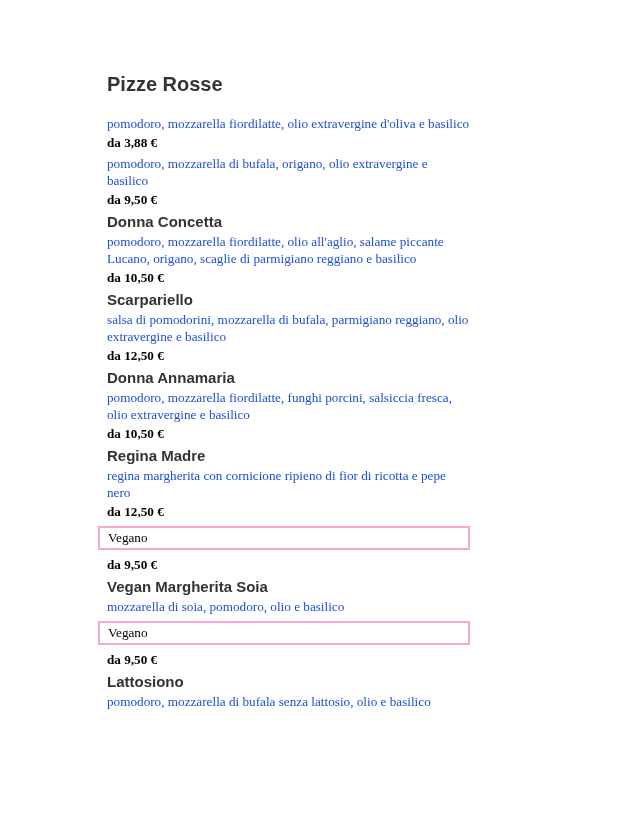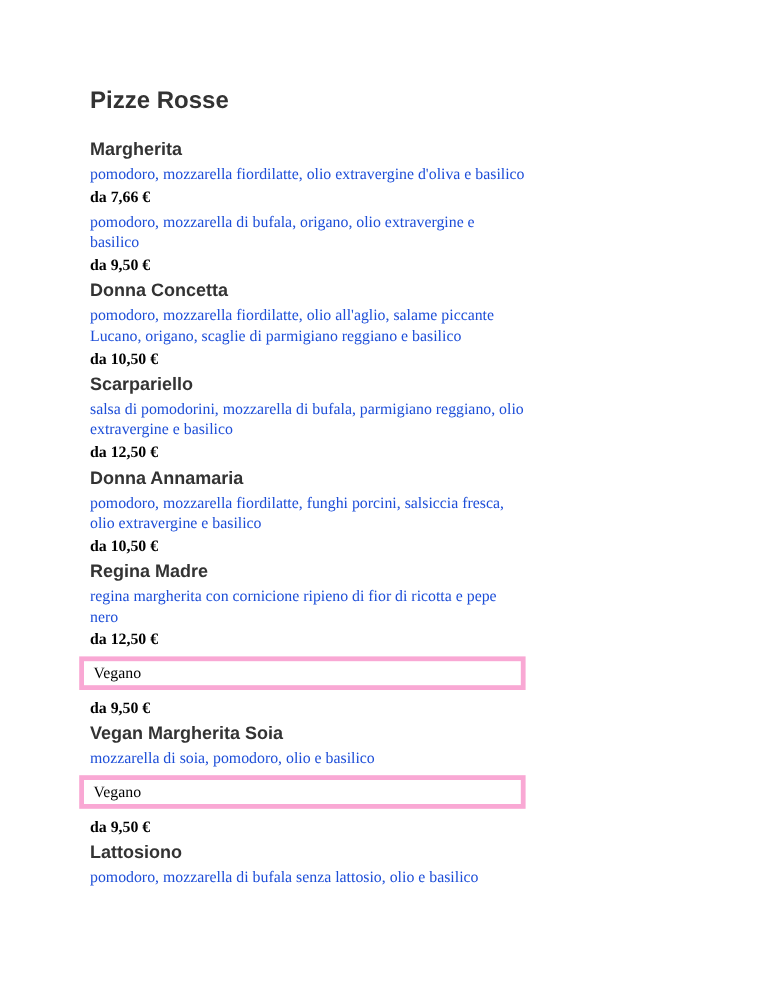--- a/index.html
+++ b/index.html
@@ -13,20 +13,21 @@
     overflow: hidden;
     font-family: "Liberation Serif", serif;
     color: #000000;
   }
   .page {
     box-sizing: border-box;
     width: 512px;
     height: 828px;
     padding: 72px 74px 0 66px;
     background: #ffffff;
+    margin-left: 32px;
   }
   .page-title {
     font-family: "Liberation Sans", sans-serif;
     font-weight: 700;
     font-size: 20px;
     line-height: 24px;
     color: #333333;
     margin: 0 0 19px 9px;
   }
   .menu-item { margin: 0; }
@@ -42,21 +43,21 @@
     font-family: "Liberation Serif", serif;
     font-size: 13.2px;
     line-height: 17px;
     color: #1d4ed8;
     margin: 0 0 2px 9px;
   }
   .trait-box {
     box-sizing: border-box;
     display: block;
     width: 100%;
-    border: 4px solid #f9a8d4;
+    border: 2px solid #f9a8d4;
     background: #ffffff;
     font-family: "Liberation Serif", serif;
     font-size: 13.2px;
     line-height: 15px;
     color: #000000;
     padding: 2px 8px 3px 8px;
     margin: 6px 0 6px 0;
   }
   .item-price {
     font-family: "Liberation Serif", serif;
@@ -67,24 +68,23 @@
     margin: 0 0 4px 9px;
   }
 </style>
 </head>
 <body>
 
 <div class="page">
   <h1 class="page-title">Pizze Rosse</h1>
   <div id="items">
   <section class="menu-item">
-    <h2 class="item-name">Margherita</h2>
     <p class="item-desc">pomodoro, mozzarella fiordilatte, olio extravergine d'oliva e basilico</p>
 
-    <p class="item-price optional">da 7,66 €</p>
+    <p class="item-price optional">da 3,88 €</p>
   </section>
 
   <section class="menu-item">
     <p class="item-desc">pomodoro, mozzarella di bufala, origano, olio extravergine e basilico</p>
 
     <p class="item-price optional">da 9,50 €</p>
   </section>
 
   <section class="menu-item">
     <h2 class="item-name">Donna Concetta</h2>

